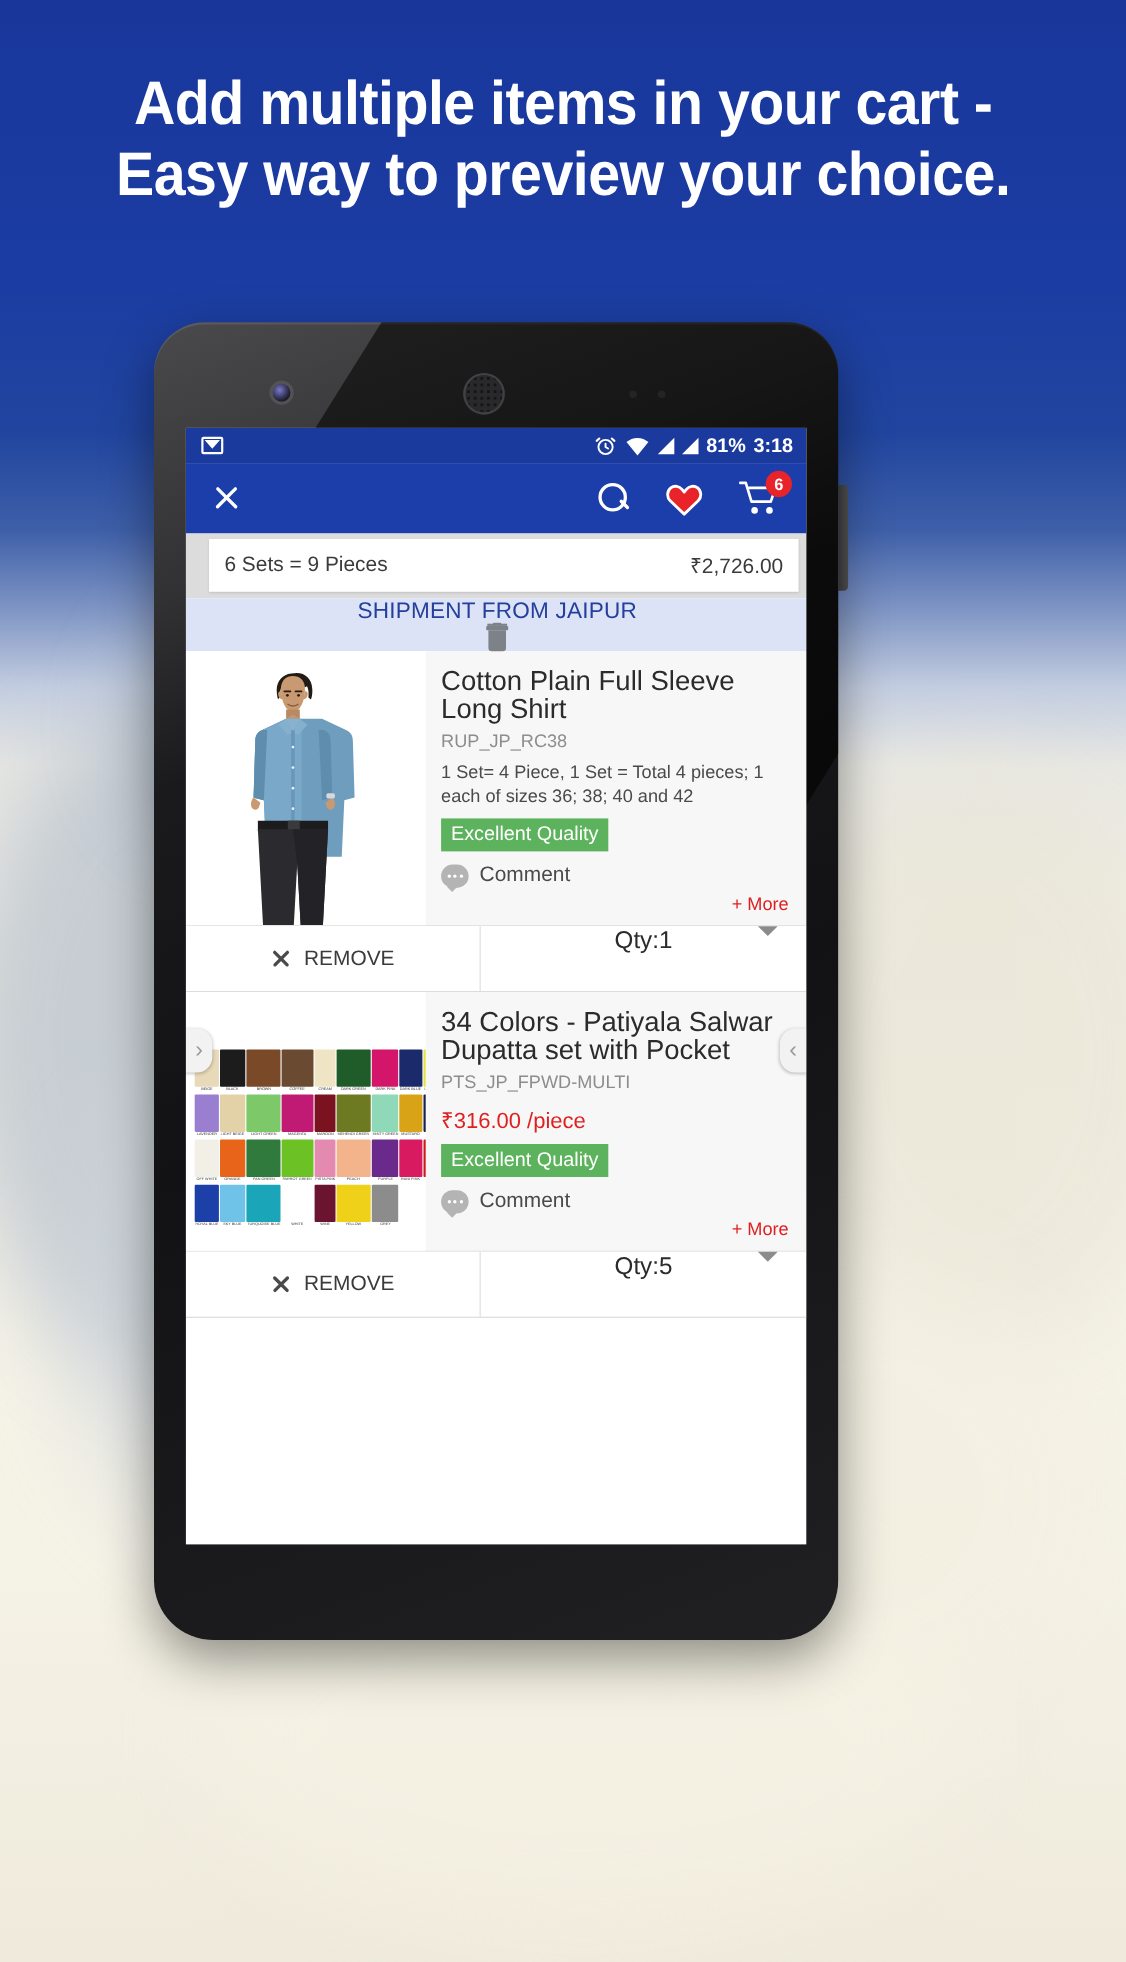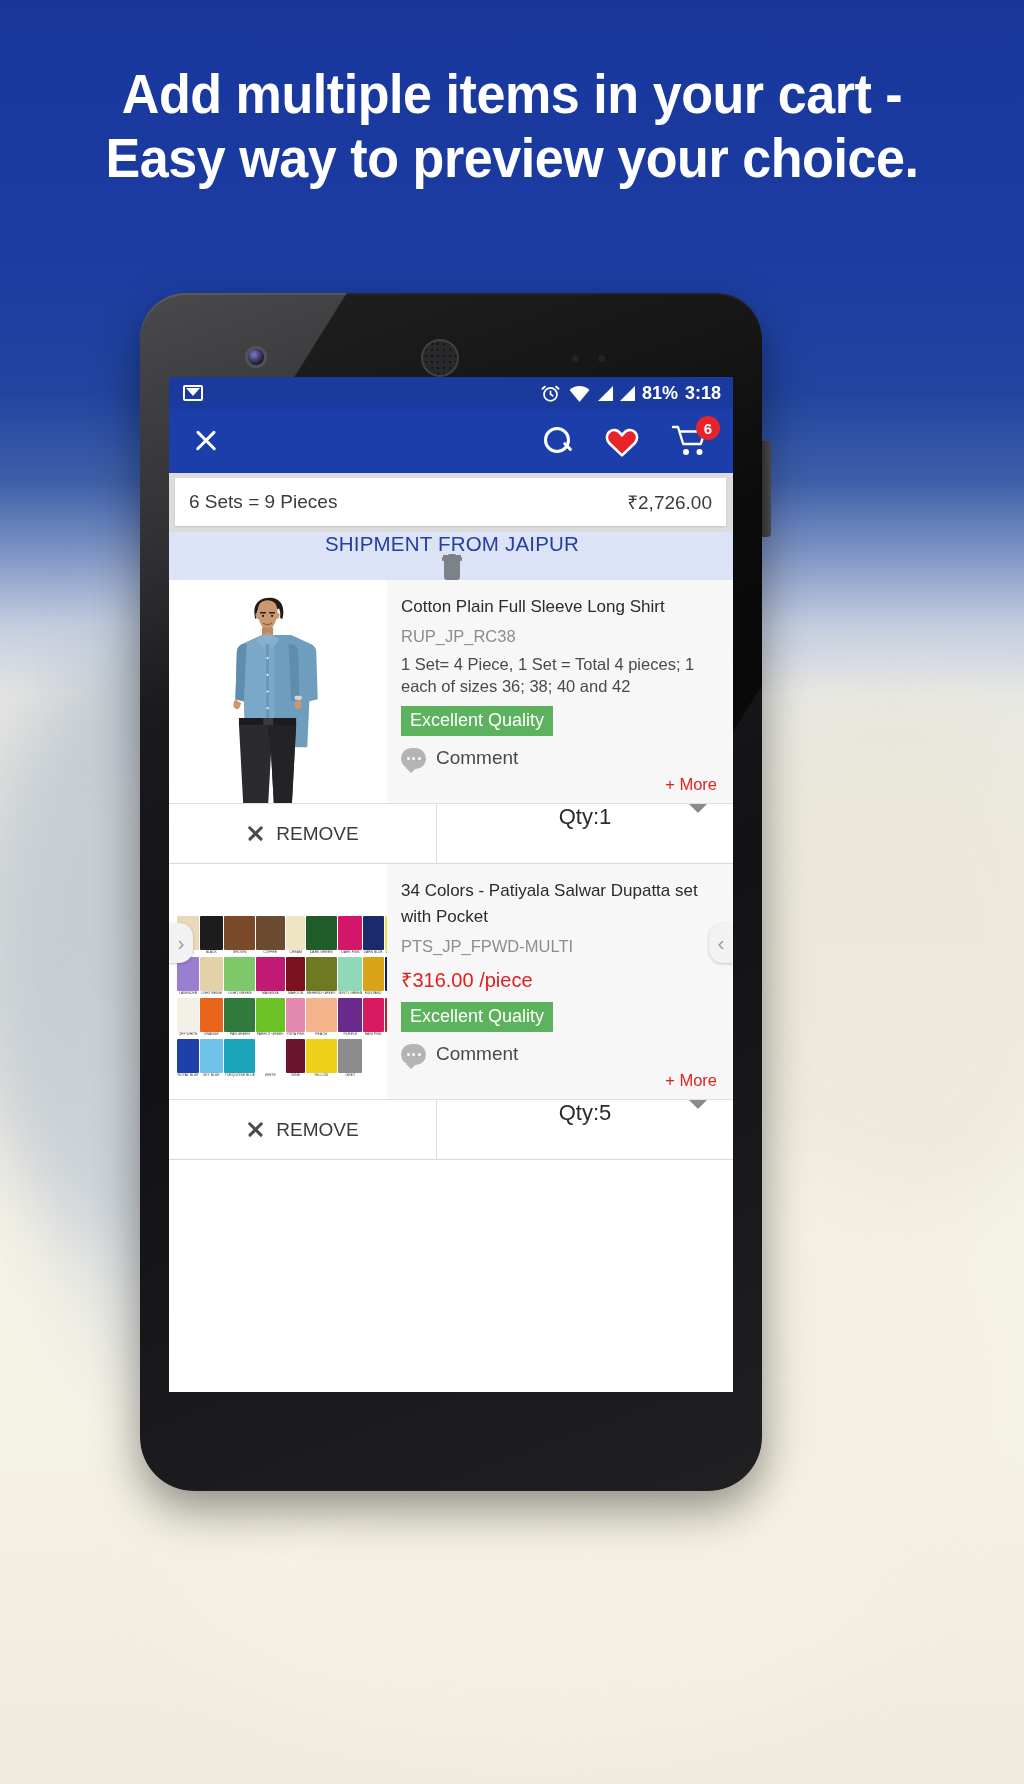--- a/index.html
+++ b/index.html
@@ -71,21 +71,21 @@
   .speaker { position:absolute; left:283px; top:48px; width:34px; height:34px; border-radius:50%;
              background:#29292b;
              background-image: radial-gradient(#151516 34%, transparent 36%);
              background-size: 6px 6px;
              box-shadow: 0 0 0 2px rgba(160,160,168,.30); }
   .sensor-a { position:absolute; left:432px; top:62px; width:7px; height:7px; border-radius:50%; background:#242427;}
   .sensor-b { position:absolute; left:458px; top:62px; width:7px; height:7px; border-radius:50%; background:#242427;}
 
   
   .screen {
-    position:absolute; left:29px; top:84px; width:564px; height:1015px;
+    position:absolute; left:29px; top:96px; width:564px; height:1015px;
     background:#ffffff; overflow:hidden;
   }
 
   
   .statusbar {
     height:32px; background:#1a3a9e; color:#fff;
     display:flex; align-items:center; padding:0 12px 0 14px; gap:6px;
     font-size:17px; font-weight:bold;
   }
   .sb-right { margin-left:auto; display:flex; align-items:center; gap:7px; }
@@ -125,21 +125,21 @@
   }
   .cart-wrap { position:relative; width:40px; height:34px; }
   .badge {
     position:absolute; right:-9px; top:-8px; min-width:24px; height:24px;
     background:#e8232a; color:#fff; border-radius:50%;
     font-size:15px; font-weight:bold; display:flex; align-items:center; justify-content:center;
   }
 
   
   .summary {
-    background:#dcdcdc; padding:5px 7px 6px 6px;
+    background:#dcdcdc; padding:5px 7px 6px 21px;
   }
   .summary-in {
     background:#fff; height:48px; display:flex; align-items:center;
     padding:0 14px; justify-content:space-between;
     box-shadow:0 1px 2px rgba(0,0,0,.12);
   }
   .summary-left { font-size:19px; color:#3b3b3b; }
   .summary-right { font-size:19px; color:#3b3b3b; }
 
   
@@ -160,21 +160,21 @@
   }
   .trash i { position:absolute; left:6px; top:-2px; width:8px; height:4px; border:2px solid #7d8289; border-bottom:none; border-radius:2px 2px 0 0;}
 
   
   .prod { display:flex; background:#f7f7f7; border-bottom:1px solid #e0e0e0; }
   .prod-img {
     width:218px; flex:0 0 218px; background:#ffffff;
     position:relative; overflow:hidden;
   }
   .prod-info { flex:1; padding:14px 14px 0 14px; position:relative; }
-  .p-title { font-size:17px; color:#2b2b2b; line-height:26px; }
+  .p-title { font-size:25px; color:#2b2b2b; line-height:26px; }
   .p-sku { font-size:16.5px; color:#8d8d8d; margin-top:7px; }
   .p-desc { font-size:16.5px; color:#4a4a4a; line-height:22px; margin-top:7px; }
   .p-price { font-size:20px; color:#e02020; margin-top:10px; }
   .p-qual {
     display:inline-block; background:#5db35d; color:#fff;
     font-size:18px; padding:4px 9px 5px 9px; margin-top:9px;
   }
   .p-comment { display:flex; align-items:center; gap:10px; margin-top:11px; }
   .bubble {
     width:25px;height:21px; background:#b4b4b4; border-radius:11px; position:relative;

